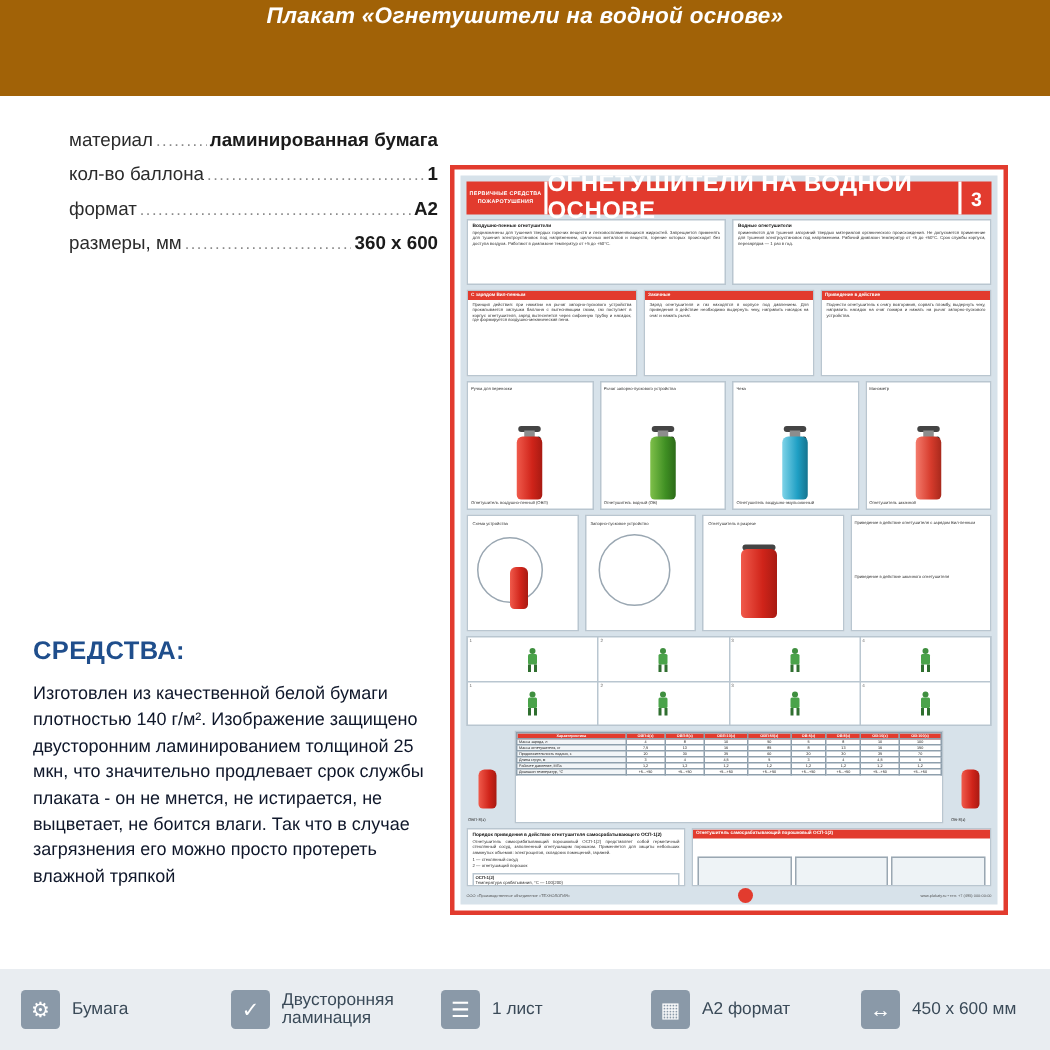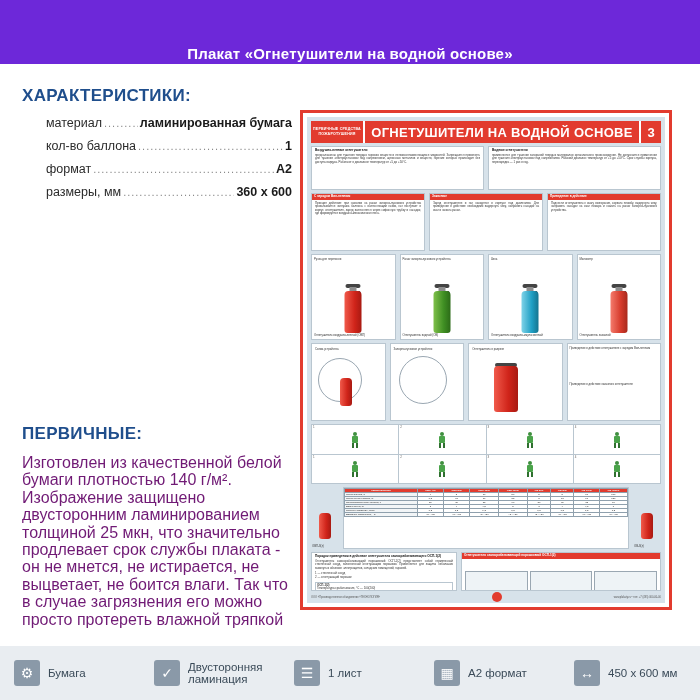--- a/index.html
+++ b/index.html
@@ -8,23 +8,24 @@
     width:700px; height:700px;
     font-family:"Liberation Sans", sans-serif;
     background:#ffffff;
     overflow:hidden;
   }
   .page { position:relative; width:700px; height:700px; }
 
   
   .header {
     position:absolute; left:0; top:0; width:700px; height:64px;
-    background:#6d28d9;
-    display:flex; flex-direction:column; align-items:center; justify-content:flex-end;
+    background:#a16207;
+    display:flex; flex-direction:column; align-items:center; justify-content:space-between;
     color:#ffffff;
+    font-style:italic;
   }
   .header .line {
     font-size:15px; line-height:21px; font-weight:bold; letter-spacing:.2px;
   }
 
   
   .left-col { position:absolute; left:22px; top:86px; width:270px; }
   .sec-title {
     color:#1f4e8c; font-size:17px; font-weight:bold; letter-spacing:.3px;
     margin-bottom:10px;
@@ -35,21 +36,21 @@
   }
   .spec-row .k { white-space:nowrap;padding-left:24px; }
   .spec-row .dots {
     flex:1 1 auto; margin:0 2px; overflow:hidden; white-space:nowrap;
     color:#8a8a8a; letter-spacing:1px; font-size:11px;
   }
   .spec-row .v { white-space:nowrap; font-weight:bold; color:#1a1a1a; }
 
   .desc-block { position:absolute; left:22px; top:424px; width:272px; }
   .desc-text {
-    font-size:16px; line-height:17.4px; color:#701a75;
+    font-size:12px; line-height:17.4px; color:#0f172a;
   }
 
   
   .poster {
     position:absolute; left:300px; top:110px; width:372px; height:500px;
     background:#ffffff; border:3px solid #e23b2e;
     padding:4px;
   }
   .poster-inner { width:100%; height:100%; background:#d7e2ea; position:relative; overflow:hidden; }
 
@@ -57,21 +58,21 @@
     position:absolute; left:4px; top:4px; right:4px; height:22px;
     display:flex; align-items:stretch;
   }
   .p-logo {
     width:52px; background:#e23b2e; color:#fff; font-size:3.6px; line-height:5px;
     display:flex; flex-direction:column; align-items:center; justify-content:center;
     font-weight:bold; text-align:center; letter-spacing:.2px; padding:1px;
   }
   .p-title {
     flex:1; background:#e23b2e; color:#ffffff; font-weight:bold;
-    font-size:13px; display:flex; align-items:center; justify-content:center;
+    font-size:16px; display:flex; align-items:center; justify-content:center;
     letter-spacing:.3px; border-left:2px solid #fff;
   }
   .p-num {
     width:22px; background:#e23b2e; color:#ffffff; font-weight:bold; font-size:13px;
     display:flex; align-items:center; justify-content:center; border-left:2px solid #fff;
   }
 
   .p-toprow {
     position:absolute; left:4px; top:29px; right:4px; height:44px;
     display:flex; gap:4px;
@@ -177,21 +178,20 @@
 </head>
 <body>
 
 <div class="page">
 
   <div class="header">
     <div class="line">Плакат «Огнетушители на водной основе»</div>
   </div>
 
   <div class="left-col">
-    <div class="sec-title">ХАРАКТЕРИСТИКИ:</div>
 
     <div class="spec-row">
       <span class="k">материал</span>
       <span class="dots">................................................................</span>
       <span class="v">ламинированная бумага</span>
     </div>
     <div class="spec-row">
       <span class="k">кол-во баллона</span>
       <span class="dots">................................................................</span>
       <span class="v">1</span>
@@ -202,21 +202,21 @@
       <span class="v">А2</span>
     </div>
     <div class="spec-row">
       <span class="k">размеры, мм</span>
       <span class="dots">................................................................</span>
       <span class="v">360 х 600</span>
     </div>
   </div>
 
   <div class="desc-block">
-    <div class="sec-title">ПЕРВИЧНЫЕ:</div>
+    <div class="sec-title">СРЕДСТВА:</div>
     <div class="desc-text">Изготовлен из качественной белой бумаги плотностью 140 г/м². Изображение защищено двусторонним ламинированием толщиной 25 мкн, что значительно продлевает срок службы плаката - он не мнется, не истирается, не выцветает, не боится влаги. Так что в случае загрязнения его можно просто протереть влажной тряпкой</div>
   </div>
 
   <div class="poster">
     <div class="poster-inner">
 
       <div class="p-titlebar">
         <div class="p-logo">ПЕРВИЧНЫЕ СРЕДСТВА ПОЖАРОТУШЕНИЯ</div>
         <div class="p-title">ОГНЕТУШИТЕЛИ НА ВОДНОЙ ОСНОВЕ</div>
         <div class="p-num">3</div>

